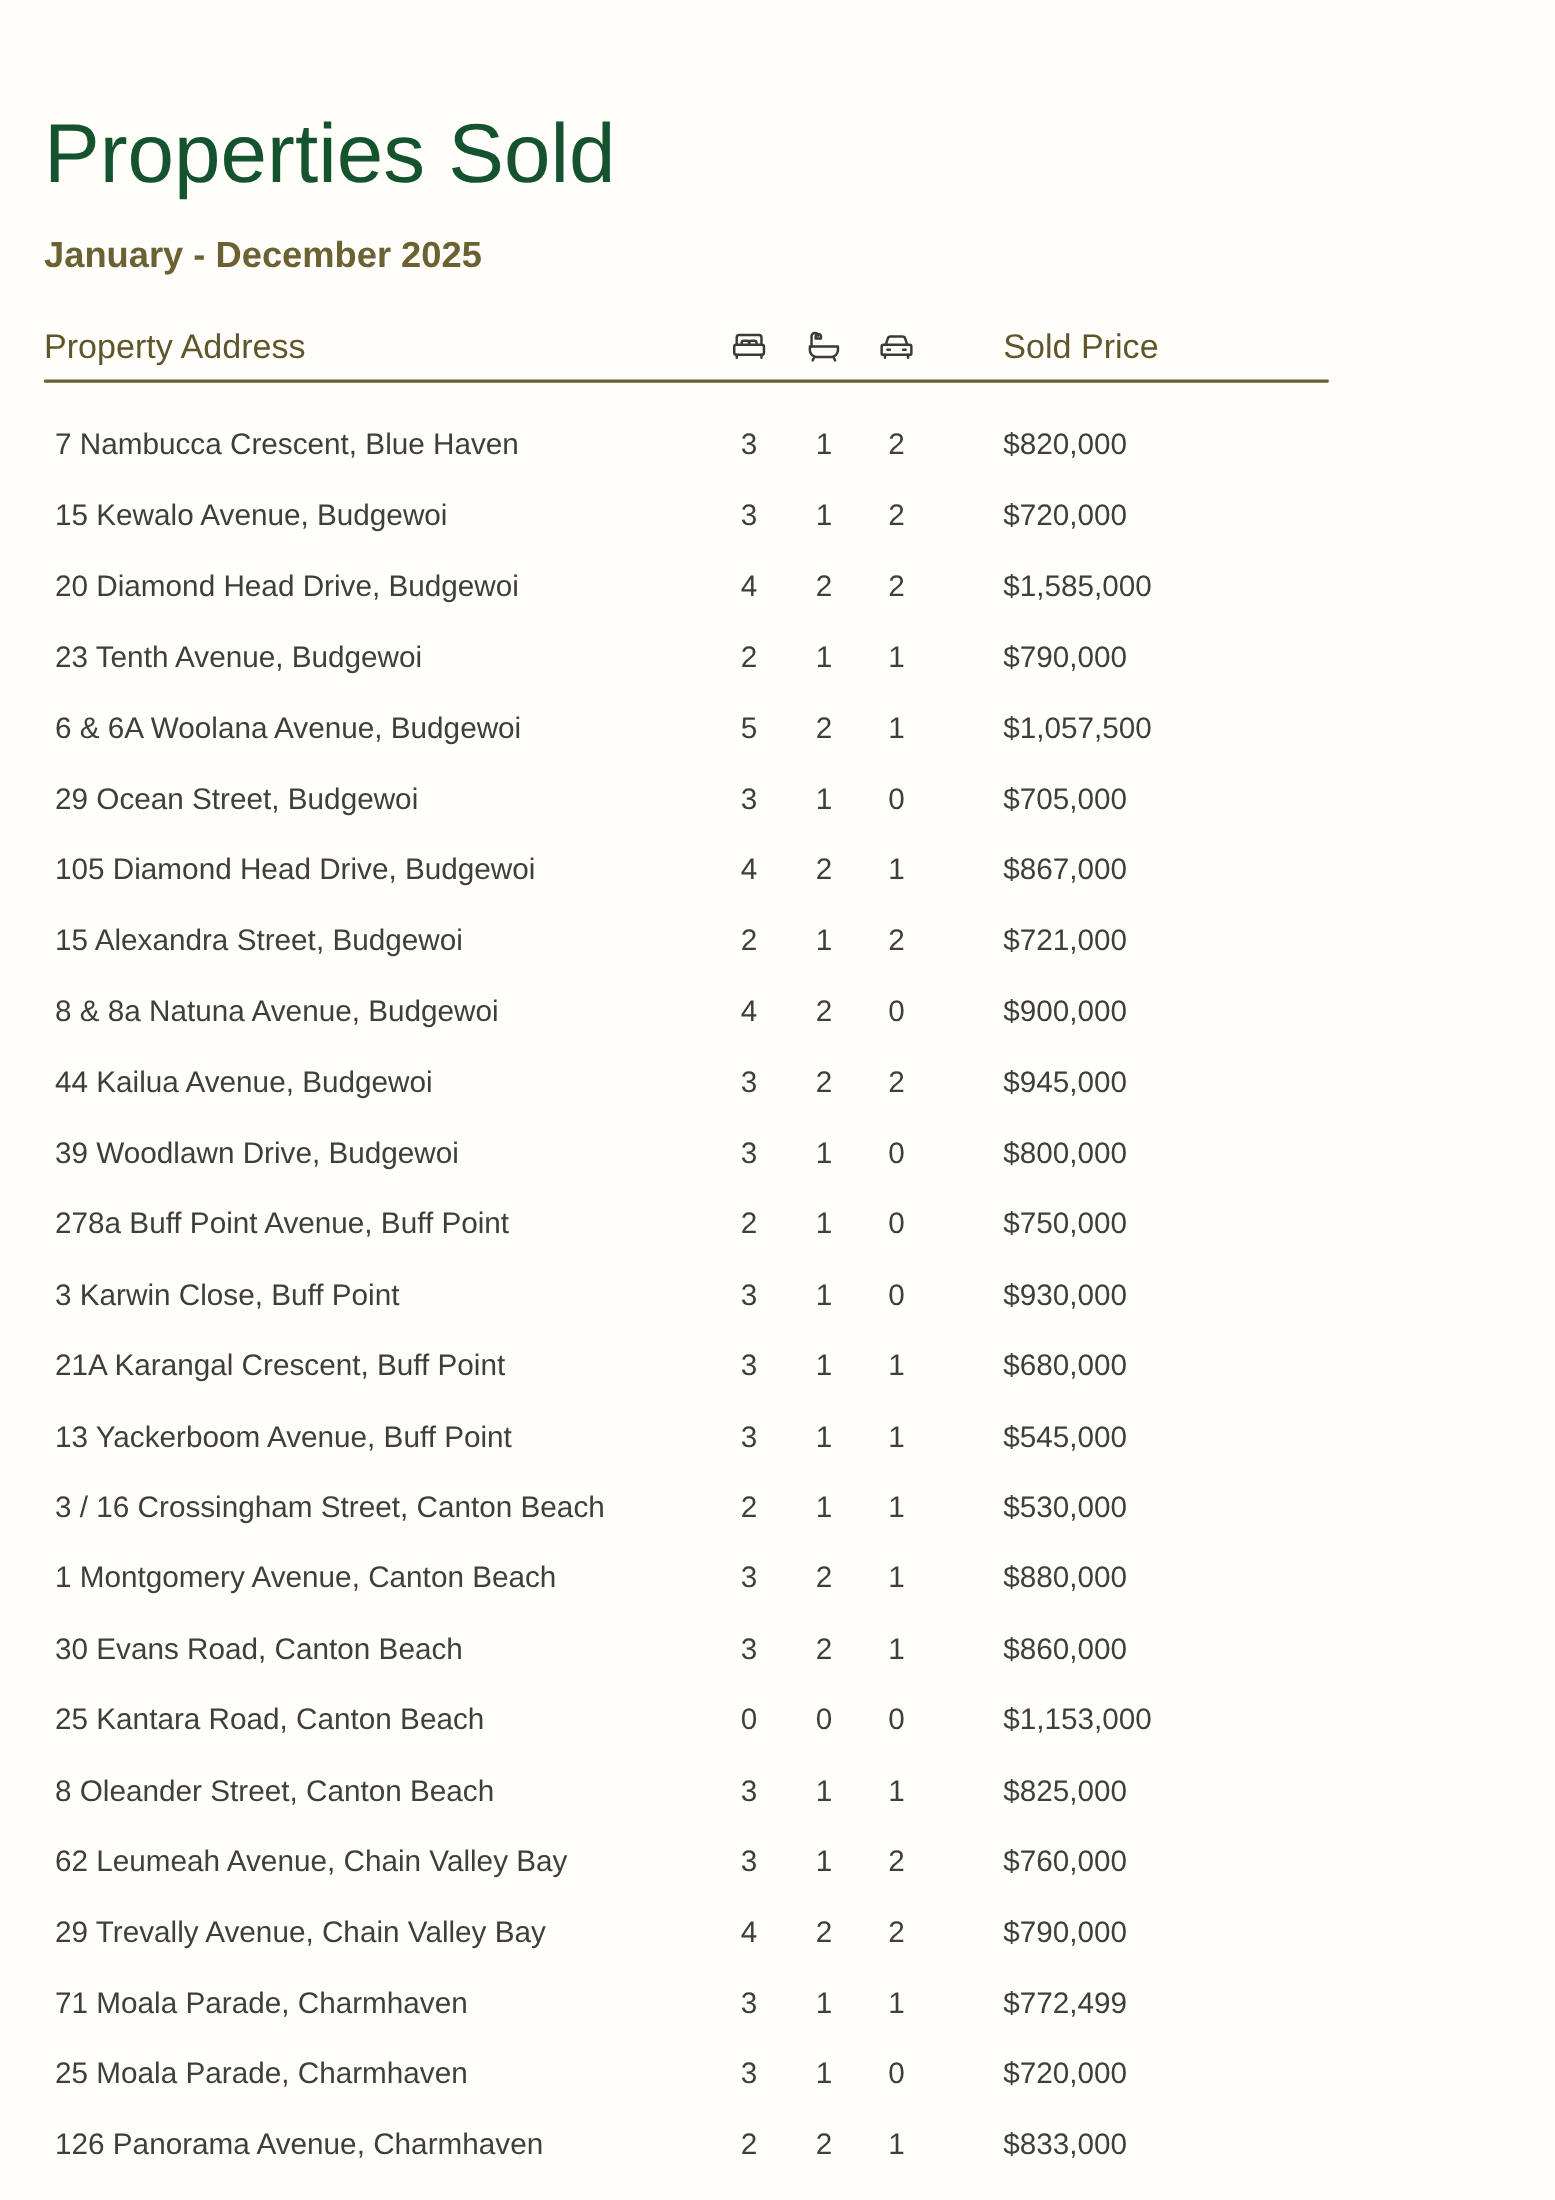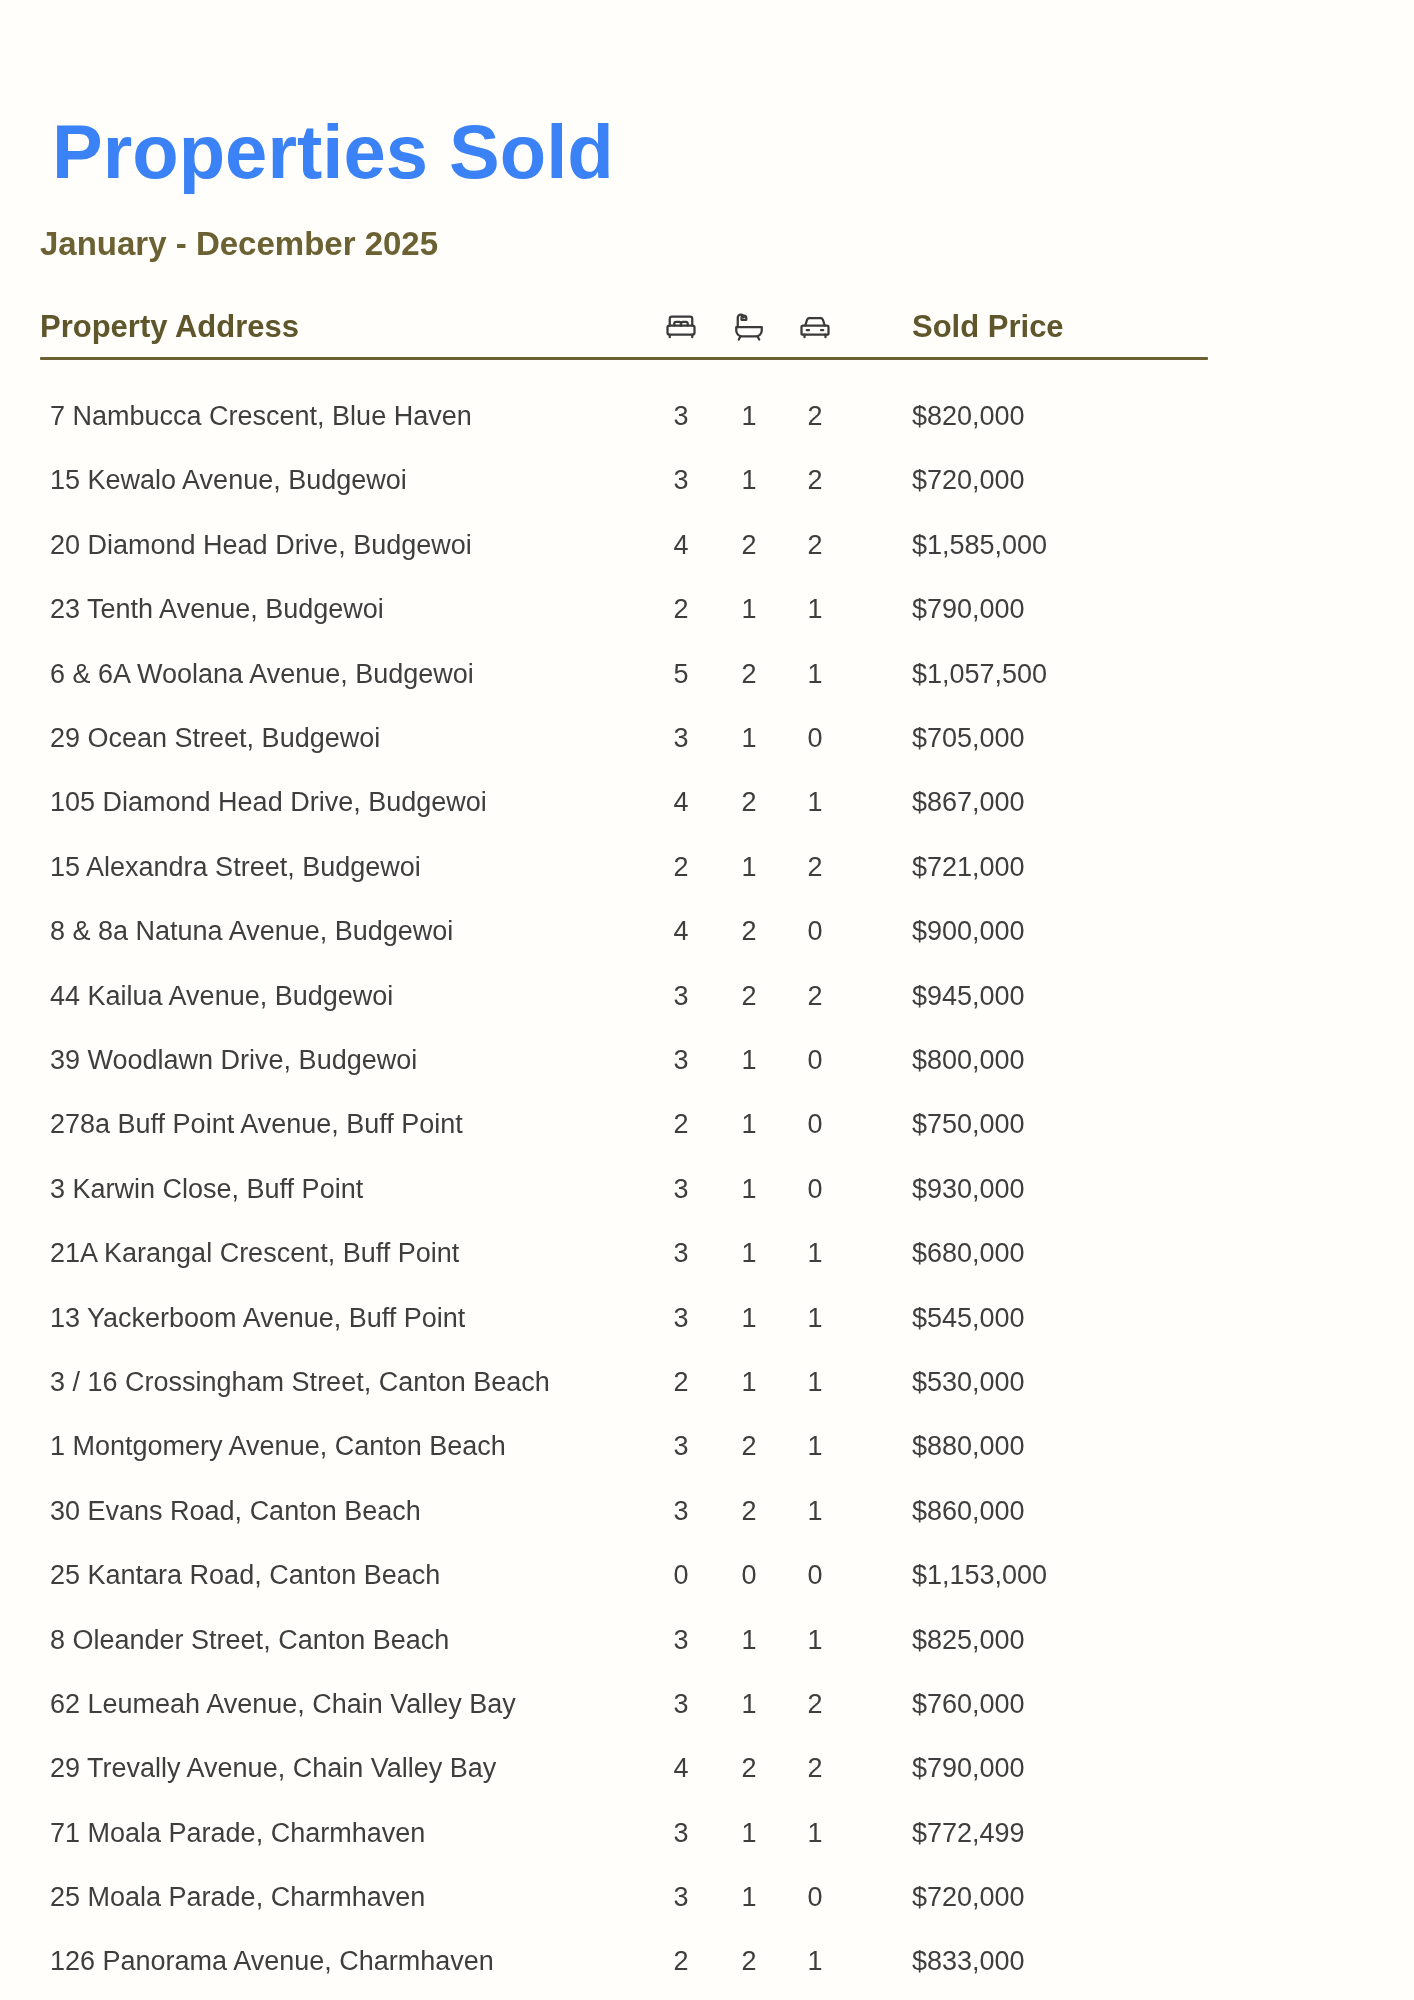--- a/index.html
+++ b/index.html
@@ -7,44 +7,44 @@
     width: 1414px;
     height: 2000px;
     background: #fffefa;
     font-family: "Liberation Sans", "DejaVu Sans", sans-serif;
     color: #3e3e3e;
     overflow: hidden;
   }
   .page { padding: 0 40px; }
 
   .title {
-    margin: 12px;
+    margin: 0;
     padding-top: 96px;
     font-size: 76px;
-    font-weight: 700;
+    font-weight: 400;
     line-height: 1.15;
-    color: #3b82f6;
+    color: #14532d;
   }
   .subtitle {
     margin: 30px 0 0 0;
     font-size: 33px;
     font-weight: 700;
     color: #6b6132;
   }
 
   .grid {
     display: grid;
     grid-template-columns: 608px 66px 70px 62px auto;
     align-items: center;
   }
 
   .table-header { margin-top: 46px; }
   .th {
     font-size: 31px;
-    font-weight: 700;
+    font-weight: 400;
     color: #5f562c;
   }
   .icon-cell {
     display: flex;
     justify-content: center;
     align-items: center;
   }
   .icon-cell svg { display: block; }
 
   .th.price, .cell.price { padding-left: 66px; }

